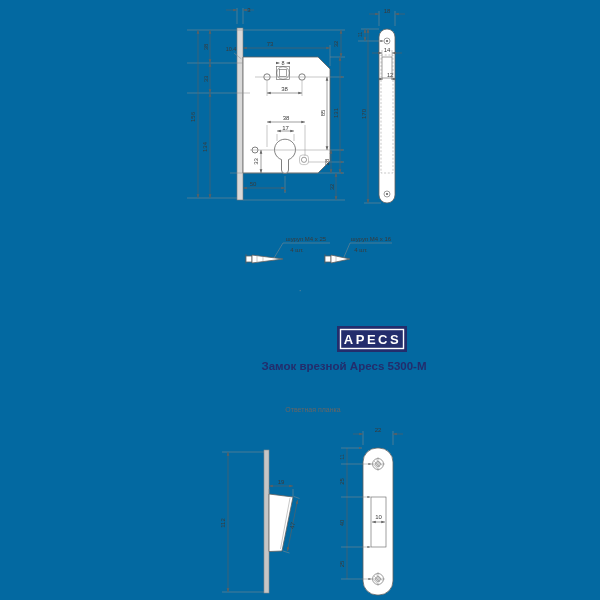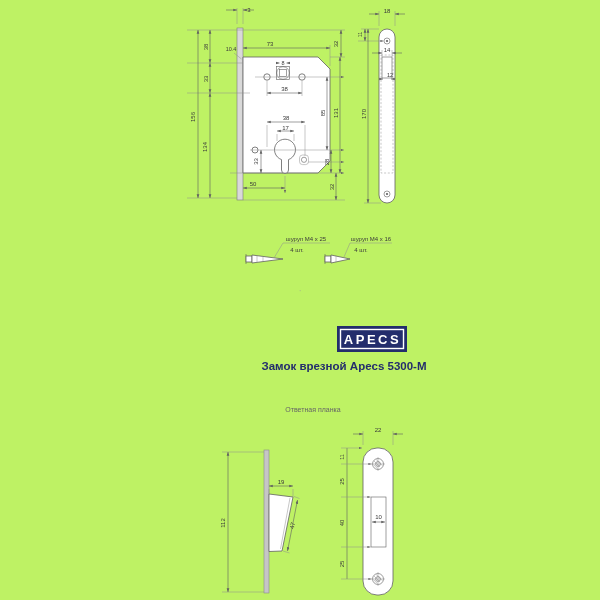--- a/index.html
+++ b/index.html
@@ -1,16 +1,16 @@
 <!DOCTYPE html>
 <html><head>
 <meta charset="utf-8">
 <style>
   html,body{margin:0;padding:0;background:#fff}
-  .page{position:relative;width:600px;height:600px;background:#bef264;overflow:hidden}
+  .page{position:relative;width:600px;height:600px;background:#0369a1;overflow:hidden}
   .page svg{position:absolute;left:0;top:0}
   svg text{font-family:"Liberation Sans",sans-serif;fill:#3a3a3a;font-size:6px;text-anchor:middle}
   .ds{font-size:5.5px}
   .o{fill:#ffffff;stroke:#606060;stroke-width:.8}
   .bar{fill:#d9d9d9;stroke:#7a7a7a;stroke-width:.6}
   .bar2{fill:#c6c6c6;stroke:#8a8a8a;stroke-width:.6}
   .dm{fill:none;stroke:#606060;stroke-width:.6}
   .e{fill:none;stroke:#8f8f8f;stroke-width:.5}
   .dash{stroke-dasharray:2 1.7}
   .logo-box{fill:#232d6c}

